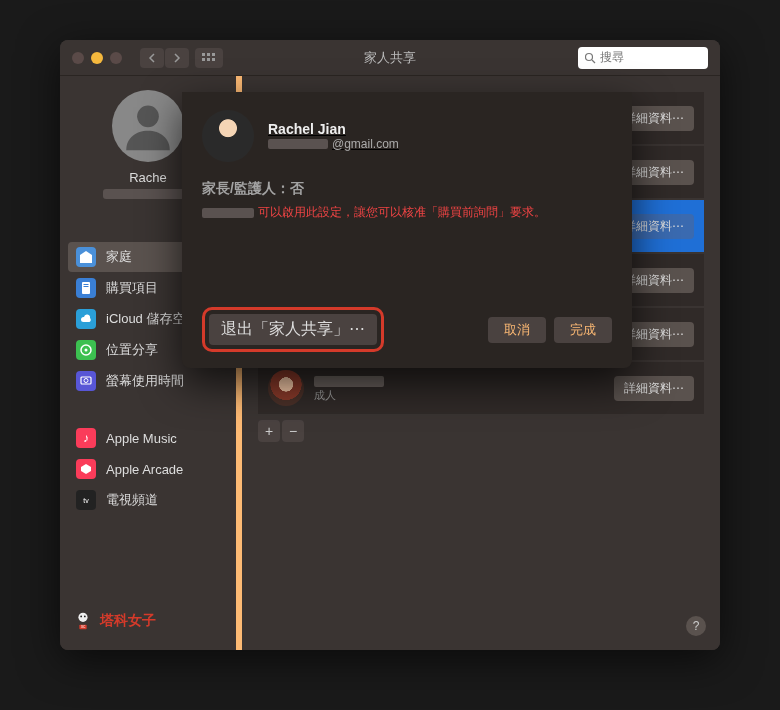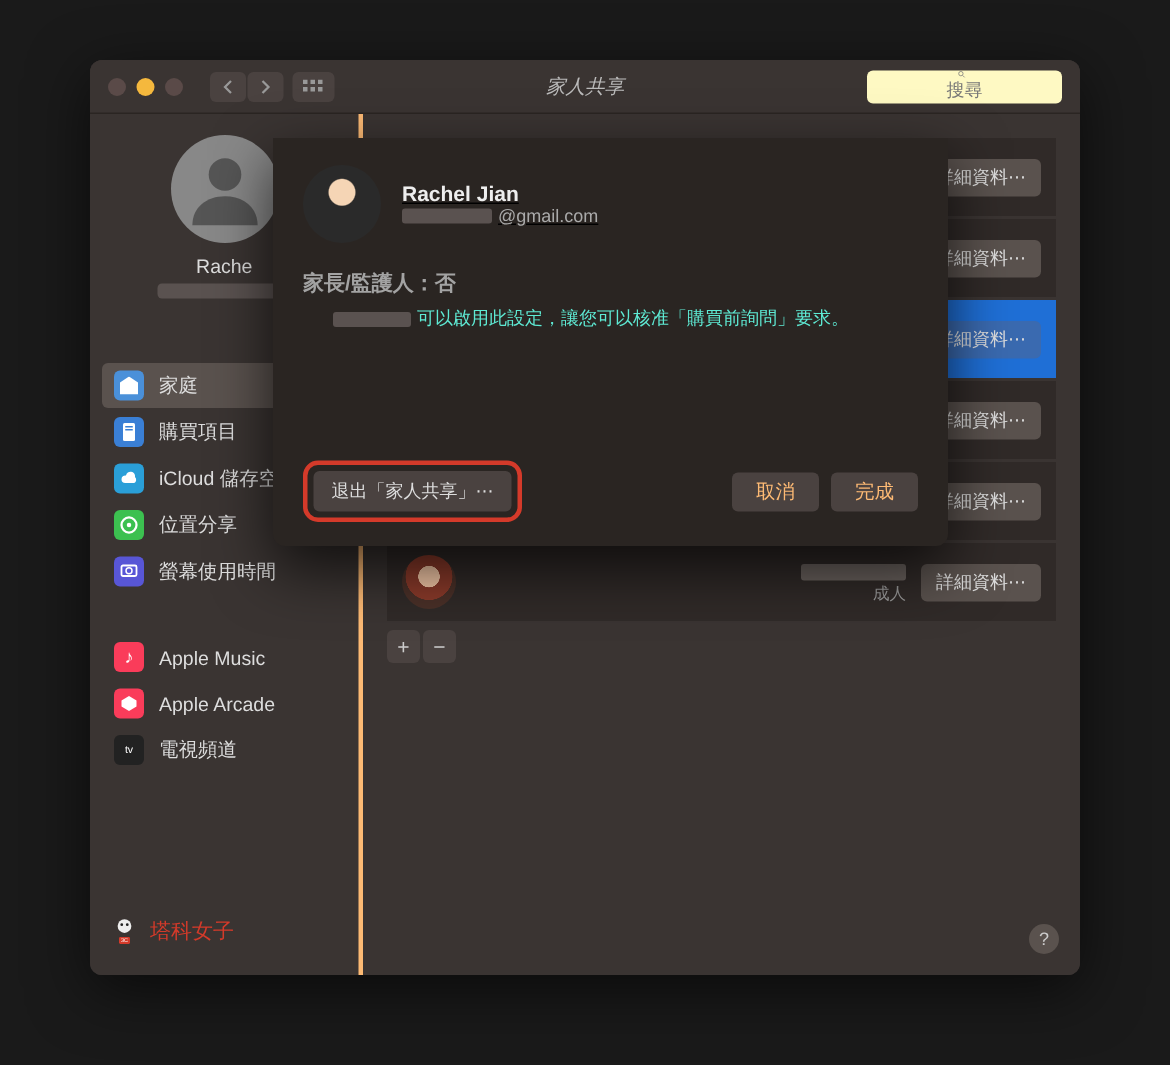--- a/index.html
+++ b/index.html
@@ -7,74 +7,74 @@
     .window { width: 660px; height: 610px; background: #3a3432; border-radius: 8px; box-shadow: 0 10px 40px rgba(0,0,0,0.6); overflow: hidden; position: relative; }
     .titlebar { height: 36px; background: #3a3432; display: flex; align-items: center; padding: 0 12px; border-bottom: 1px solid #2a2522; }
     .traffic-lights { display: flex; gap: 7px; }
     .light { width: 12px; height: 12px; border-radius: 50%; }
     .light.red { background: #5a4a48; }
     .light.yellow { background: #f5b83d; }
     .light.green { background: #5a4a48; }
     .nav-btns { display: flex; margin-left: 18px; gap: 1px; }
     .nav-btn { width: 24px; height: 20px; background: #4a4240; border-radius: 4px; display: flex; align-items: center; justify-content: center; color: #888; font-size: 12px; }
     .grid-btn { width: 28px; height: 20px; background: #4a4240; border-radius: 4px; margin-left: 6px; display: flex; align-items: center; justify-content: center; color: #888; font-size: 10px; }
-    .title { position: absolute; left: 50%; transform: translateX(-50%); color: #bbb; font-size: 13px; font-style: italic; }
-    .search-box { margin-left: auto; background: #fef9c3; border-radius: 4px; height: 22px; width: 130px; display: flex; align-items: center; padding: 0 6px; color: #777; font-size: 12px; flex-direction: column; }
+    .title { position: absolute; left: 50%; transform: translateX(-50%); color: #bbb; font-size: 13px; }
+    .search-box { margin-left: auto; background: #ffffff; border-radius: 4px; height: 22px; width: 130px; display: flex; align-items: center; padding: 0 6px; color: #777; font-size: 12px; }
     .search-icon { margin-right: 4px; }
     .body { display: flex; height: calc(100% - 36px); }
-    .sidebar { width: 182px; background: #3a3432; border-right: 3px solid #fdba74; padding: 14px 8px; display: flex; flex-direction: column; }
+    .sidebar { width: 182px; background: #3a3432; border-right: 6px solid #fdba74; padding: 14px 8px; display: flex; flex-direction: column; }
     .profile { display: flex; flex-direction: column; align-items: center; margin-bottom: 18px; }
     .avatar-lg { width: 72px; height: 72px; border-radius: 50%; background: #888; display: flex; align-items: center; justify-content: center; margin-bottom: 8px; overflow: hidden; }
     .avatar-lg svg { width: 58px; height: 58px; }
     .profile-name { color: #ddd; font-size: 13px; }
     .profile-sub { width: 90px; height: 10px; background: #5a5250; border-radius: 3px; margin-top: 4px; }
     .side-item { display: flex; align-items: center; padding: 5px 8px; border-radius: 4px; color: #ddd; font-size: 13px; gap: 10px; cursor: pointer; margin-bottom: 1px; }
     .side-item.selected { background: #5a524e; margin-top: 25px; }
     .side-icon { width: 20px; height: 20px; border-radius: 4px; display: flex; align-items: center; justify-content: center; flex-shrink: 0; font-size: 12px; color: white; }
     .si-family { background: #4a90d9; }
     .si-purchase { background: #3a7fd5; }
     .si-icloud { background: #2a9fd8; }
     .si-location { background: #3cc050; }
     .si-screentime { background: #5856d6; }
     .si-music { background: #fa3c5a; }
     .si-tv { background: #222; font-size: 7px; }
     .si-arcade { background: #fa3c5a; }
     .side-gap { height: 26px; }
     .watermark { margin-top: auto; display: flex; align-items: center; gap: 6px; padding: 4px; }
     .watermark-icon { width: 22px; height: 22px; }
-    .watermark-text { color: #d43a2a; font-size: 14px; font-weight: 400; }
+    .watermark-text { color: #d43a2a; font-size: 14px; font-weight: 700; }
     .main { flex: 1; padding: 16px; position: relative; background: #3a3432; }
     .member-list { display: flex; flex-direction: column; gap: 2px; }
     .member-row { display: flex; align-items: center; background: #302a28; padding: 8px 10px; gap: 10px; }
     .member-row.highlighted { background: #1f6fd6; }
     .member-avatar { width: 36px; height: 36px; border-radius: 50%; background: #666; display: flex; align-items: center; justify-content: center; font-size: 10px; color: #ccc; overflow: hidden; }
-    .member-info { flex: 1; text-align: right; }
+    .member-info { flex: 1; }
     .member-name { color: #ddd; font-size: 13px; }
     .member-name .redact { display: inline-block; width: 70px; height: 11px; background: #6a625e; border-radius: 2px; vertical-align: middle; }
     .member-role { color: #999; font-size: 11px; }
     .detail-btn { background: #5a524e; color: #ddd; border: none; border-radius: 4px; padding: 4px 10px; font-size: 12px; cursor: pointer; }
     .member-row.highlighted .detail-btn { background: #3a6ab0; }
     .row-controls { display: flex; gap: 2px; margin-top: 6px; }
     .sq-btn { width: 22px; height: 22px; background: #4a4240; border-radius: 4px; color: #ccc; display: flex; align-items: center; justify-content: center; font-size: 14px; cursor: pointer; }
     .help-btn { position: absolute; bottom: 14px; right: 14px; width: 20px; height: 20px; border-radius: 50%; background: #5a524e; color: #ccc; display: flex; align-items: center; justify-content: center; font-size: 12px; cursor: pointer; }
     
     .modal { position: absolute; top: 52px; left: 122px; width: 450px; background: #2a2522; border-radius: 0 0 8px 8px; box-shadow: 0 15px 40px rgba(0,0,0,0.7); padding: 18px 20px 16px; z-index: 10; }
     .modal-header { display: flex; gap: 14px; margin-bottom: 18px; }
     .modal-avatar { width: 52px; height: 52px; border-radius: 50%; background: #444; overflow: hidden; display: flex; align-items: center; justify-content: center; }
     .modal-avatar-img { width: 100%; height: 100%; background: radial-gradient(circle at 50% 35%, #f5d5b5 20%, #2a2a2a 22%); }
     .modal-user { display: flex; flex-direction: column; justify-content: center; text-decoration: underline; }
     .modal-name { color: #eee; font-size: 14px; font-weight: 600; }
     .modal-email { color: #aaa; font-size: 12px; display: flex; align-items: center; gap: 4px; }
     .modal-email .redact-sm { width: 60px; height: 10px; background: #5a5250; border-radius: 2px; display: inline-block; }
     .modal-section-title { color: #a3a3a3; font-size: 14px; font-weight: 600; margin-bottom: 6px; }
-    .modal-desc { color: #5eead4; font-size: 12px; display: flex; align-items: center; gap: 4px; margin-left: 20px; }
+    .modal-desc { color: #ef4444; font-size: 12px; display: flex; align-items: center; gap: 4px; }
     .modal-desc .redact-sm { width: 52px; height: 10px; background: #5a5250; border-radius: 2px; display: inline-block; }
     .modal-footer { display: flex; align-items: center; margin-top: 86px; gap: 8px; }
     .leave-btn-wrap { padding: 4px; border: 3px solid #d43a2a; border-radius: 10px; }
-    .leave-btn { background: #4a4240; color: #ddd; border: none; border-radius: 4px; padding: 5px 12px; font-size: 12px; cursor: pointer; }
+    .leave-btn { background: #4a4240; color: #ddd; border: none; border-radius: 4px; padding: 5px 12px; font-size: 16px; cursor: pointer; }
     .spacer { flex: 1; }
     .modal-btn { background: #4a4240; color: #fdba74; border: none; border-radius: 4px; padding: 4px 16px; font-size: 13px; cursor: pointer; }
     .memoji-bg { background: radial-gradient(circle at 50% 40%, #f5c9a8 25%, #8a3a2a 26% 55%, #4a3028 56%); }
   </style>
 </head>
 <body>
 
 <div class="window">
   <div class="titlebar">
     <div class="traffic-lights">

